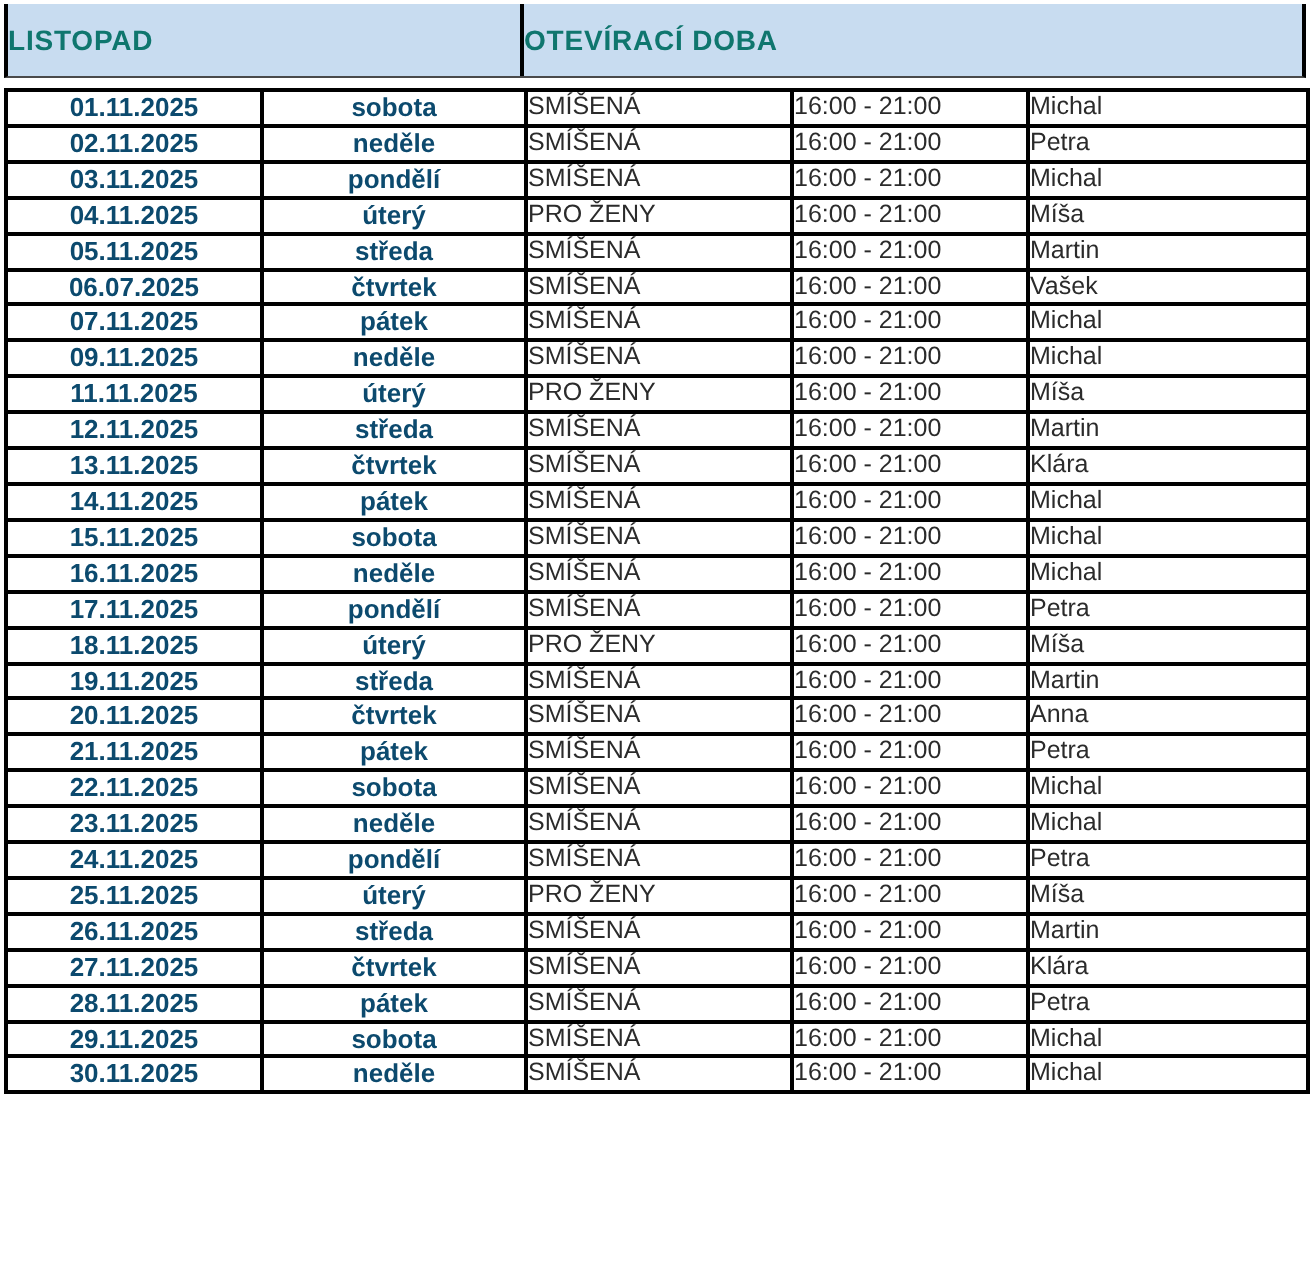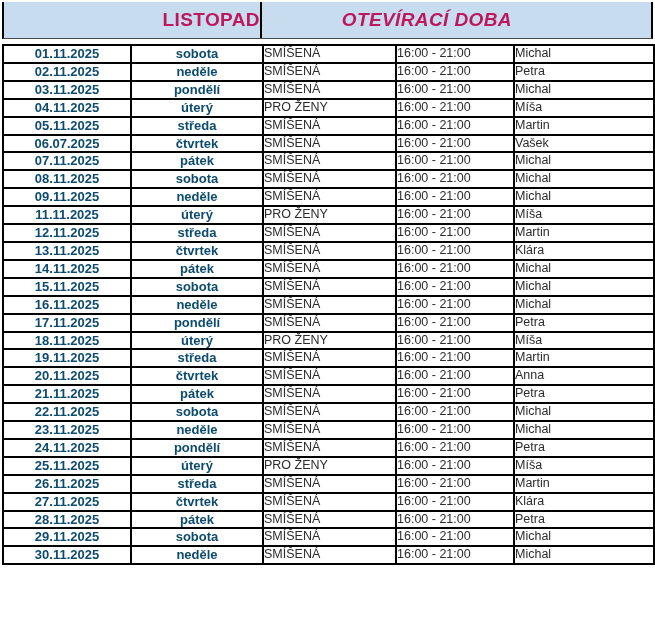--- a/index.html
+++ b/index.html
@@ -23,29 +23,29 @@
     background: var(--header-bg, #C8DCF0);
     border-left: 2px solid var(--border-color, #000);
     border-right: 2px solid var(--border-color, #000);
     border-bottom: 1px solid #4a4a4a;
     display: flex;
     box-sizing: border-box;
   }
   .h-cell {
     display: flex;
     align-items: center;
-    justify-content: flex-end;
+    justify-content: flex-start;
     font-weight: bold;
-    font-size: 19px;
-    color: #be185d;
+    font-size: 14px;
+    color: #0f766e;
     letter-spacing: 0.4px;
     box-sizing: border-box;
   }
   .h-month  { width: 258px; border-right: 2px solid var(--border-color, #000); }
-  .h-hours  { width: 250px; font-style: italic; }
+  .h-hours  { width: 250px; }
   .h-sauner { flex: 1; }
   .gap { height: 5px; }
   
   table.schedule {
     margin: 0 2px;
     width: 651px;
     border-collapse: collapse;
     table-layout: fixed;
   }
   table.schedule td {
@@ -139,27 +139,20 @@
           <td class="c-sauner">Vašek</td>
         </tr>
         <tr>
           <td class="c-date">07.11.2025</td>
           <td class="c-day">pátek</td>
           <td class="c-session">SMÍŠENÁ</td>
           <td class="c-time">16:00 - 21:00</td>
           <td class="c-sauner">Michal</td>
         </tr>
         <tr>
-          <td class="c-date">08.11.2025</td>
-          <td class="c-day">sobota</td>
-          <td class="c-session">SMÍŠENÁ</td>
-          <td class="c-time">16:00 - 21:00</td>
-          <td class="c-sauner">Michal</td>
-        </tr>
-        <tr>
           <td class="c-date">09.11.2025</td>
           <td class="c-day">neděle</td>
           <td class="c-session">SMÍŠENÁ</td>
           <td class="c-time">16:00 - 21:00</td>
           <td class="c-sauner">Michal</td>
         </tr>
         <tr>
           <td class="c-date">11.11.2025</td>
           <td class="c-day">úterý</td>
           <td class="c-session">PRO ŽENY</td>

